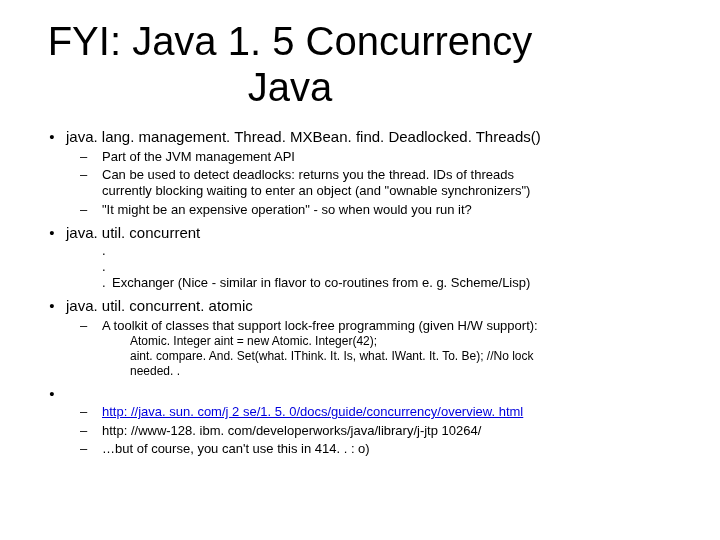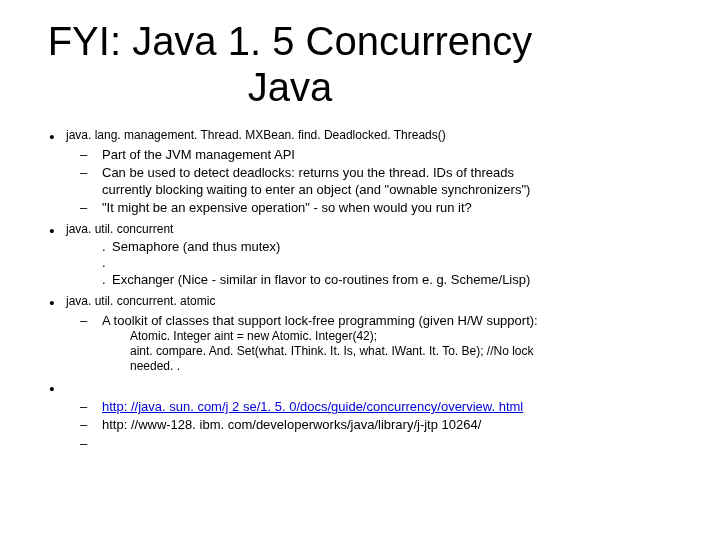--- a/index.html
+++ b/index.html
@@ -30,21 +30,21 @@
     align-items: flex-start;
     margin-top: 6px;
   }
   .b1 .blt {
     width: 28px;
     flex: 0 0 28px;
     font-size: 15px;
     text-align: center;
   }
   .b1 .txt {
-    font-size: 12px;
+    font-size: 15px;
     line-height: 1.25;
   }
   .b2 {
     display: flex;
     align-items: flex-start;
     margin-top: 2px;
     margin-left: 42px;
   }
   .b2 .blt {
     width: 22px;
@@ -102,21 +102,20 @@
     <div class="blt">–</div>
     <div class="txt">"It might be an expensive operation" - so when would you run it?</div>
   </div>
 
   <div class="b1">
     <div class="blt">•</div>
     <div class="txt">java. util. concurrent</div>
   </div>
   <div class="b2b">
     <div class="dot">.</div>
-    <div>Semaphore (and thus mutex)</div>
   </div>
   <div class="b2b">
     <div class="dot">.</div>
   </div>
   <div class="b2b">
     <div class="dot">.</div>
     <div>Exchanger (Nice - similar in flavor to co-routines from e. g. Scheme/Lisp)</div>
   </div>
 
   <div class="b1">
@@ -136,15 +135,16 @@
   <div class="b2">
     <div class="blt">–</div>
     <div class="txt"><a href="#" class="link">http: //java. sun. com/j 2 se/1. 5. 0/docs/guide/concurrency/overview. html</a></div>
   </div>
   <div class="b2">
     <div class="blt">–</div>
     <div class="txt">http: //www-128. ibm. com/developerworks/java/library/j-jtp 10264/</div>
   </div>
   <div class="b2">
     <div class="blt">–</div>
+    <div class="txt">…but of course, you can't use this in 414. . : o)</div>
   </div>
 
 </div>
 
 </body></html>

